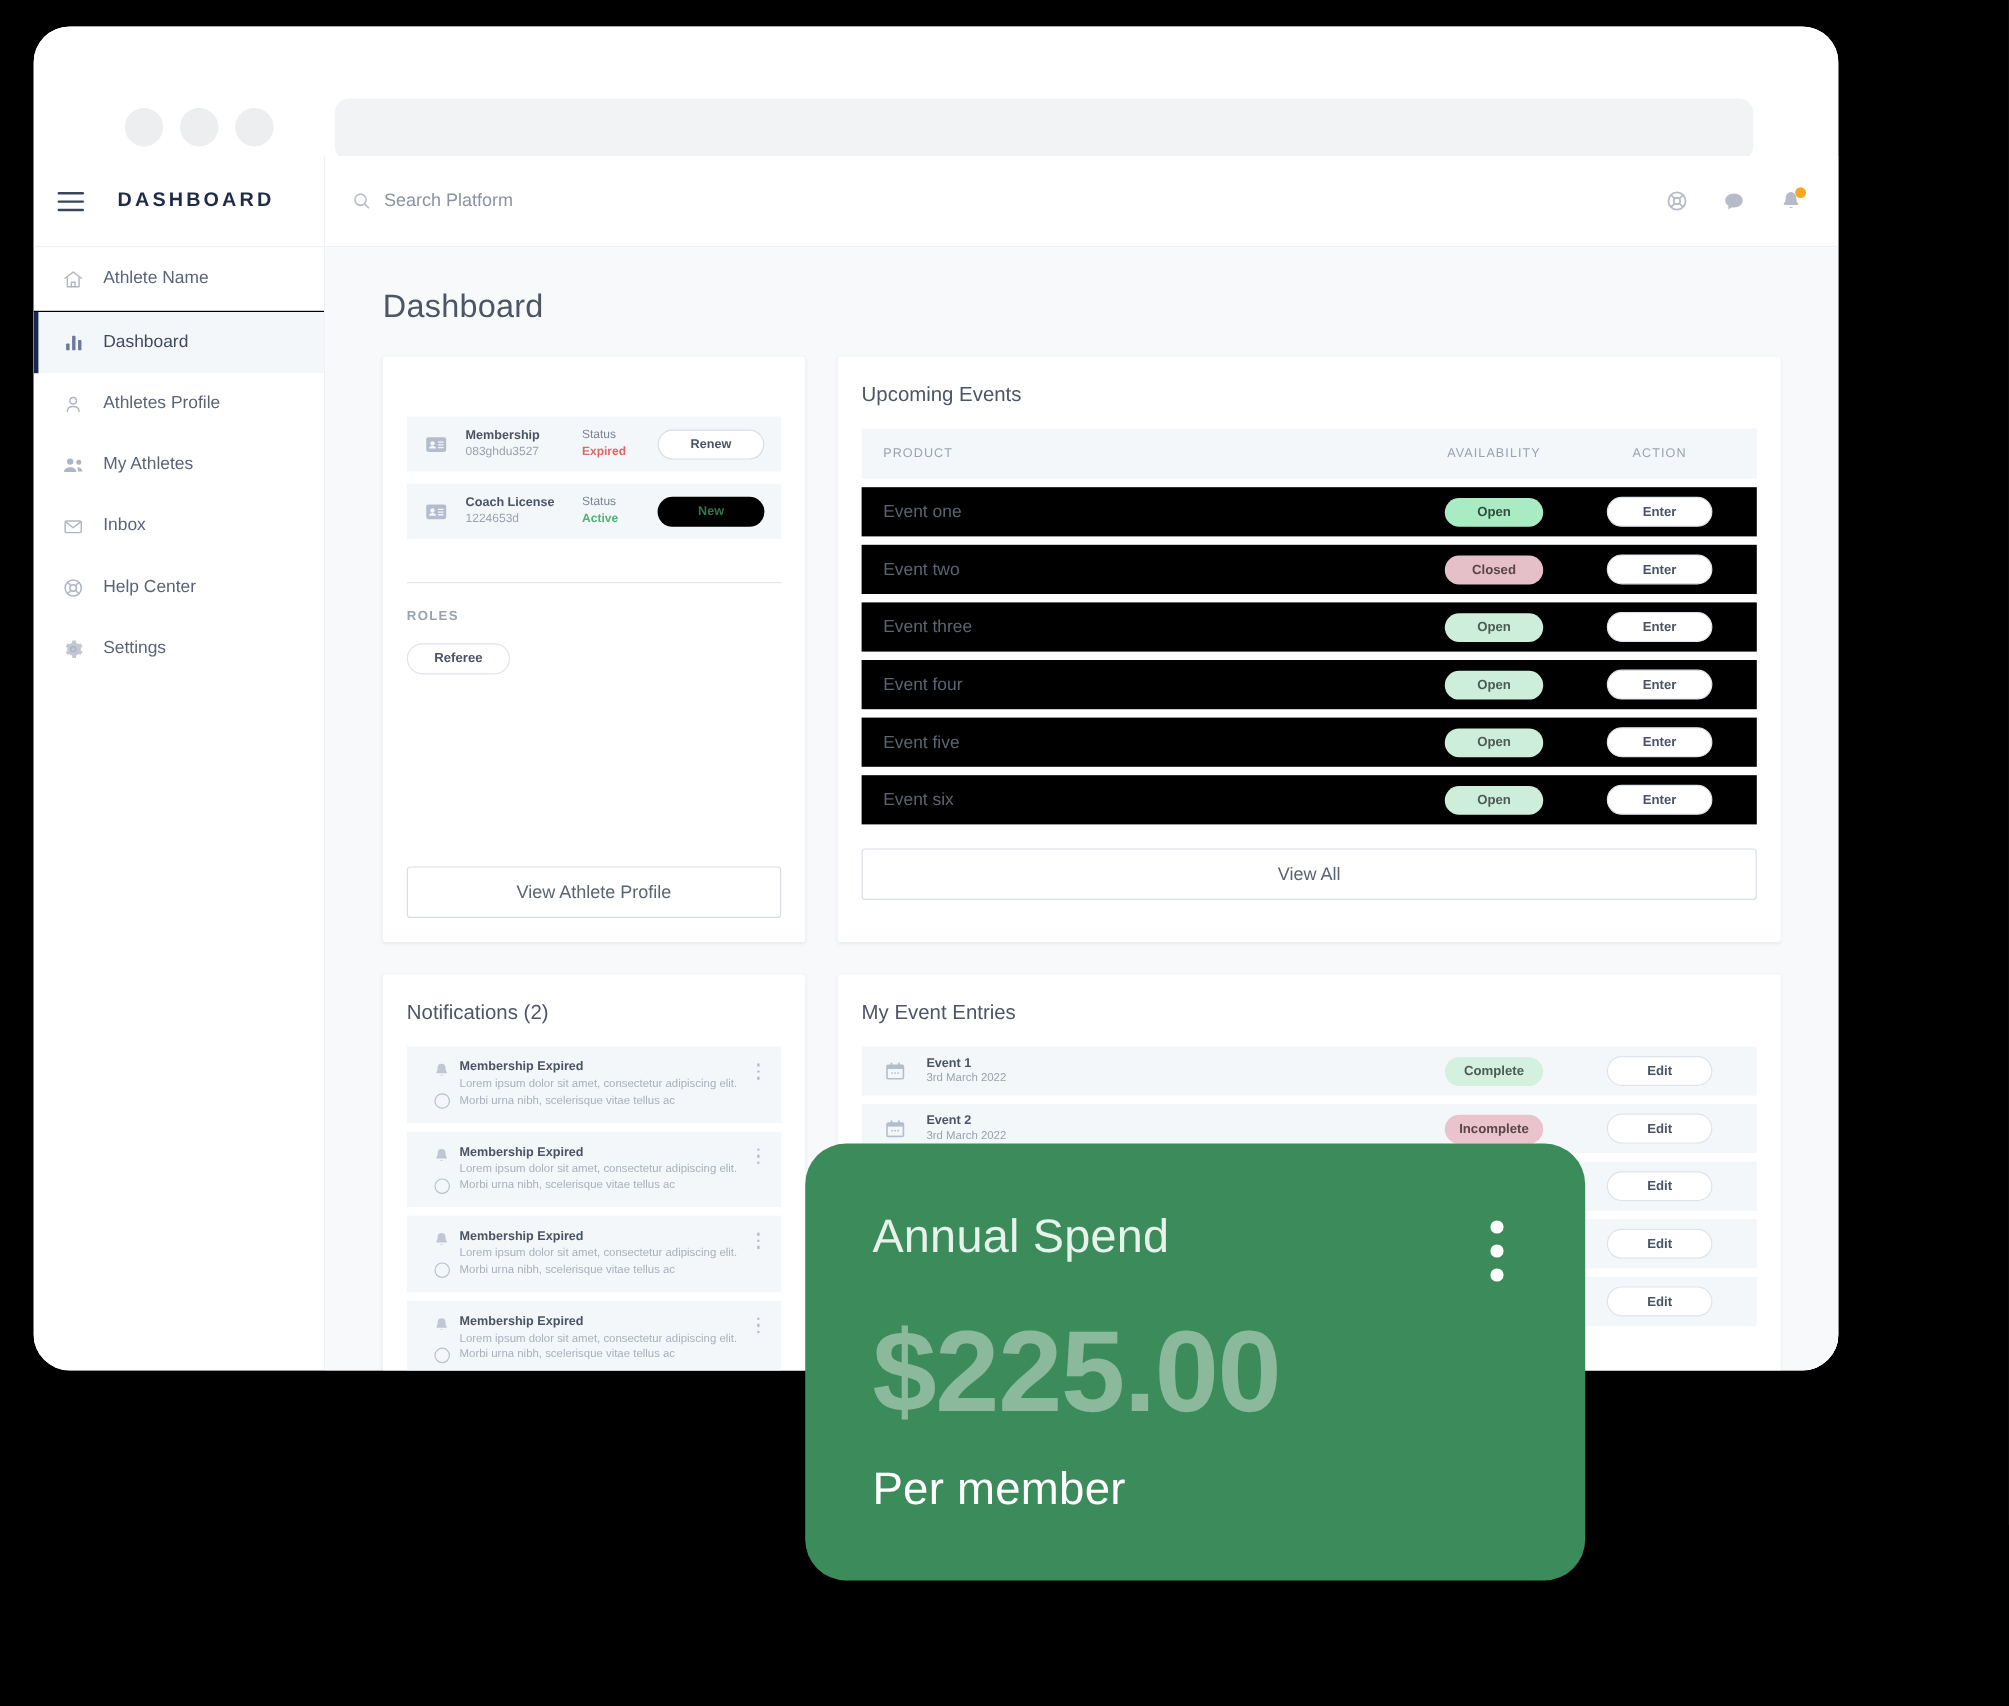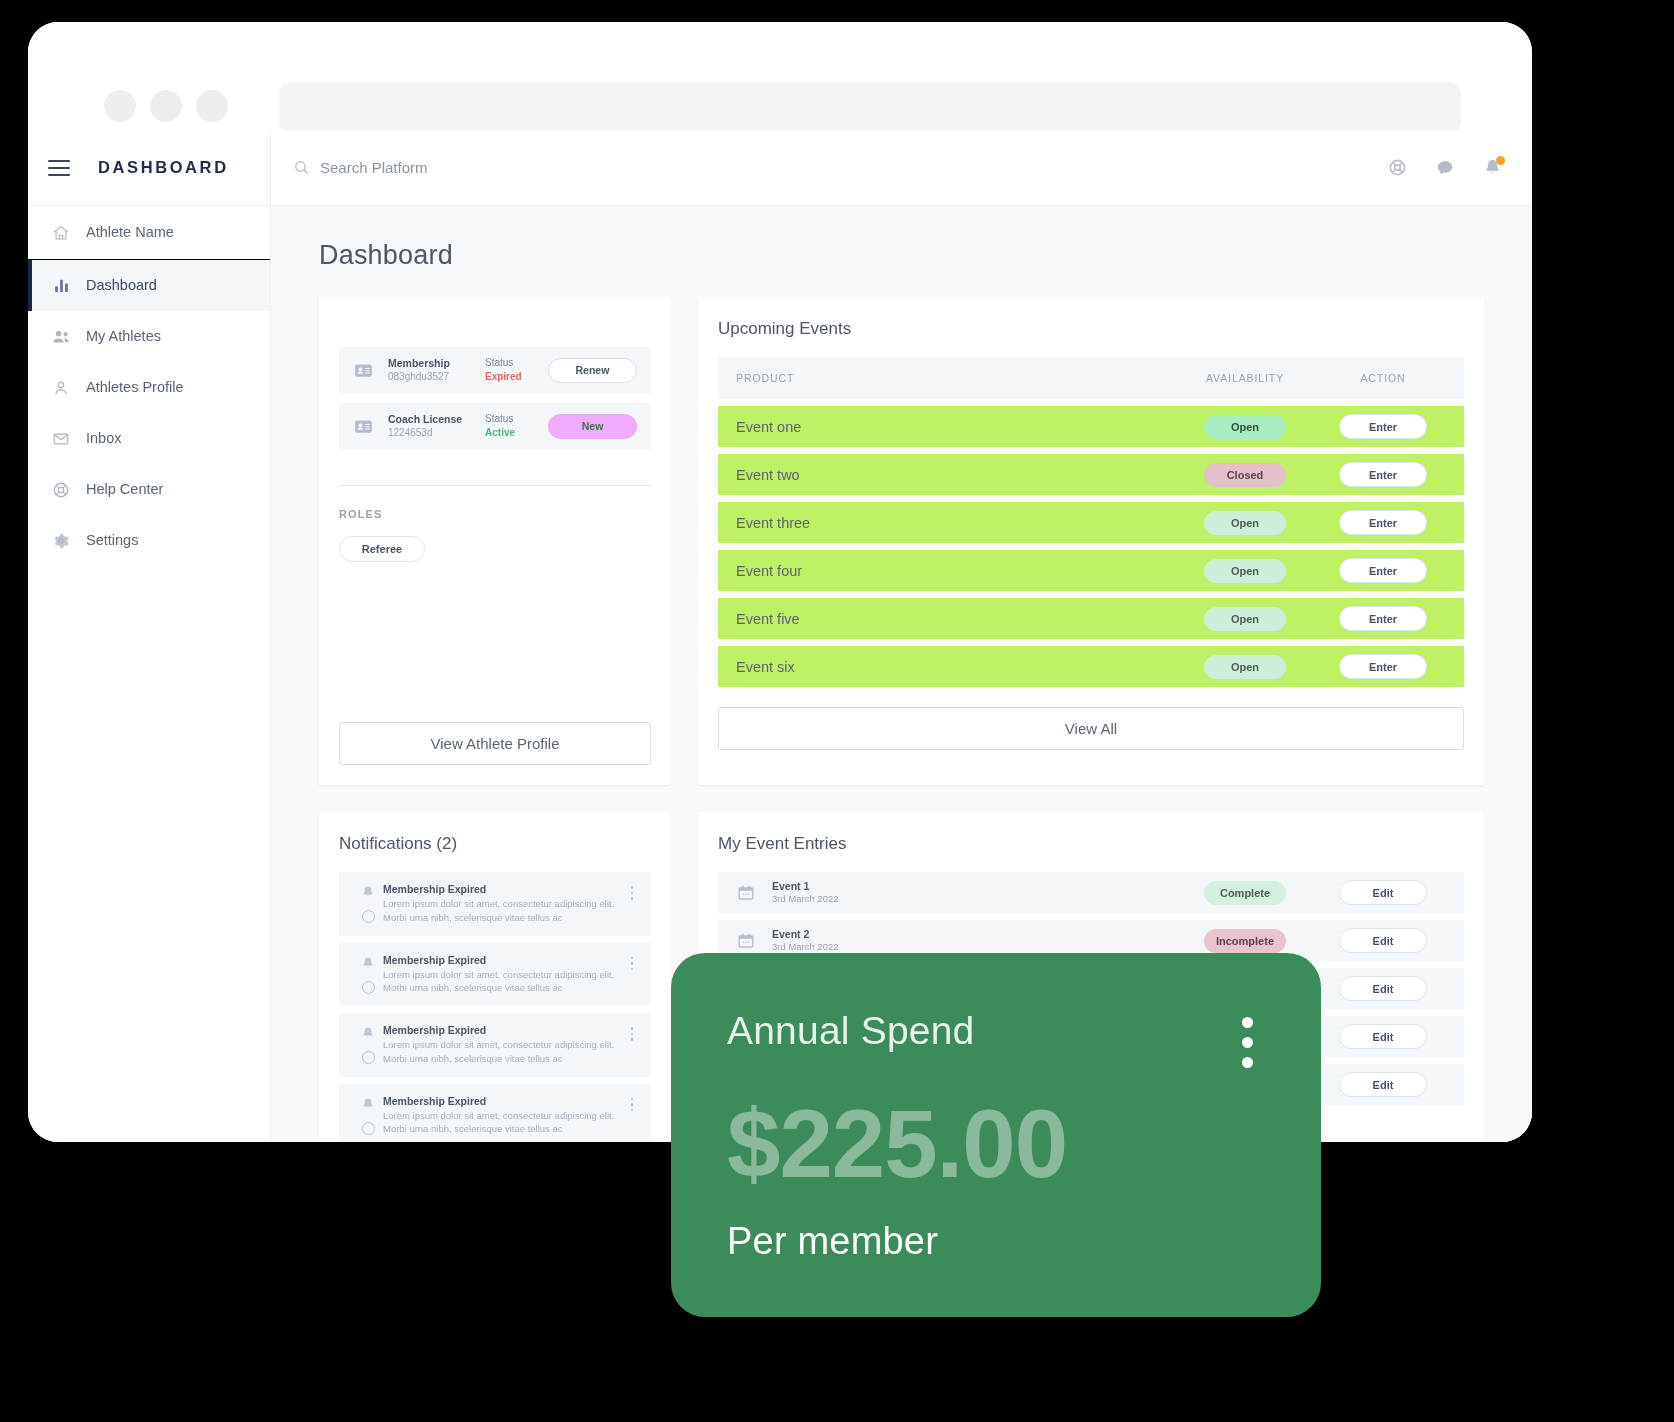--- a/index.html
+++ b/index.html
@@ -186,21 +186,21 @@
   .statval { font-size: 10px; font-weight: 700; line-height: 1.4; }
   .statval.expired { color: #e06666; }
   .statval.active { color: #4fb477; }
   .credbtn {
     margin-left: auto;
     width: 99px; height: 25px; border-radius: 13px;
     display: flex; align-items: center; justify-content: center;
     font-size: 10.5px; font-weight: 700; cursor: pointer;
   }
   .credbtn.outline { border: 1px solid #d8dde5; color: #4b5464; background: #fff; }
-  .credbtn.green { background: #f0abfc; color: #38734f; border: none; }
+  .credbtn.green { background: #000000; color: #38734f; border: none; }
 
   .divider { height: 1px; background: #e3e7ec; margin: 36px 0 22px 0; }
   .roleslabel {
     font-size: 11px; color: #9aa2b0; letter-spacing: 1.1px;
     font-weight: 700; margin-bottom: 16px;
   }
   .rolechip {
     width: 86px; height: 26px; border-radius: 14px;
     border: 1px solid #dfe3ea; background: #fff;
     display: flex; align-items: center; justify-content: center;
@@ -221,21 +221,21 @@
   .thead {
     display: flex; align-items: center;
     background: #f4f7fa; height: 42px; padding: 0 18px;
   }
   .th { font-size: 10.5px; color: #9aa2b0; letter-spacing: .9px; font-weight: 400; }
   .th.prod { flex: 1; }
   .th.avail { width: 150px; text-align: center; }
   .th.act { width: 126px; text-align: center; }
   .trow {
     display: flex; align-items: center;
-    background: #bef264; height: 41px; padding: 0 18px;
+    background: #000000; height: 41px; padding: 0 18px;
     margin-top: 7px;
   }
   .td.prod { flex: 1; font-size: 14.5px; color: #5b6473; }
   .td.avail { width: 150px; display: flex; justify-content: center; }
   .td.act { width: 126px; display: flex; justify-content: center; }
   .pill {
     width: 82px; height: 24px; border-radius: 13px;
     display: flex; align-items: center; justify-content: center;
     font-size: 11px; font-weight: 700;
   }
@@ -367,38 +367,38 @@
                   <rect x="3" y="13" width="4" height="8" rx="1"></rect>
                   <rect x="10" y="4" width="4" height="17" rx="1"></rect>
                   <rect x="17" y="9" width="4" height="12" rx="1"></rect>
                 </svg>
             </span>
             <span class="navlabel">Dashboard</span>
           </div>
 
           <div class="navitem">
             <span class="nicon">
+              <svg width="18" height="18" viewBox="0 0 24 24" fill="none" stroke="currentColor" stroke-width="1.6" stroke-linecap="round">
+                  <circle cx="12" cy="8" r="3.6"></circle>
+                  <path d="M5.5 20c0-3.6 2.9-5.6 6.5-5.6s6.5 2 6.5 5.6"></path>
+                </svg>
+            </span>
+            <span class="navlabel">Athletes Profile</span>
+          </div>
+
+          <div class="navitem">
+            <span class="nicon">
               <svg width="20" height="20" viewBox="0 0 24 24" fill="currentColor">
                   <circle cx="9" cy="8" r="3.2"></circle>
                   <path d="M2.8 18.5c0-3.1 2.7-4.8 6.2-4.8s6.2 1.7 6.2 4.8z"></path>
                   <circle cx="17.6" cy="8.6" r="2.5"></circle>
                   <path d="M16 13.6c3 .1 5.2 1.6 5.2 4.4h-4.4c0-1.7-.3-3.2-.8-4.4z"></path>
                 </svg>
             </span>
             <span class="navlabel">My Athletes</span>
-          </div>
-
-          <div class="navitem">
-            <span class="nicon">
-              <svg width="18" height="18" viewBox="0 0 24 24" fill="none" stroke="currentColor" stroke-width="1.6" stroke-linecap="round">
-                  <circle cx="12" cy="8" r="3.6"></circle>
-                  <path d="M5.5 20c0-3.6 2.9-5.6 6.5-5.6s6.5 2 6.5 5.6"></path>
-                </svg>
-            </span>
-            <span class="navlabel">Athletes Profile</span>
           </div>
 
           <div class="navitem">
             <span class="nicon">
               <svg width="18" height="18" viewBox="0 0 24 24" fill="none" stroke="currentColor" stroke-width="1.6" stroke-linejoin="round">
                   <rect x="3" y="5.5" width="18" height="13" rx="1.6"></rect>
                   <path d="m3.8 6.6 8.2 6.4 8.2-6.4"></path>
                 </svg>
             </span>
             <span class="navlabel">Inbox</span>

